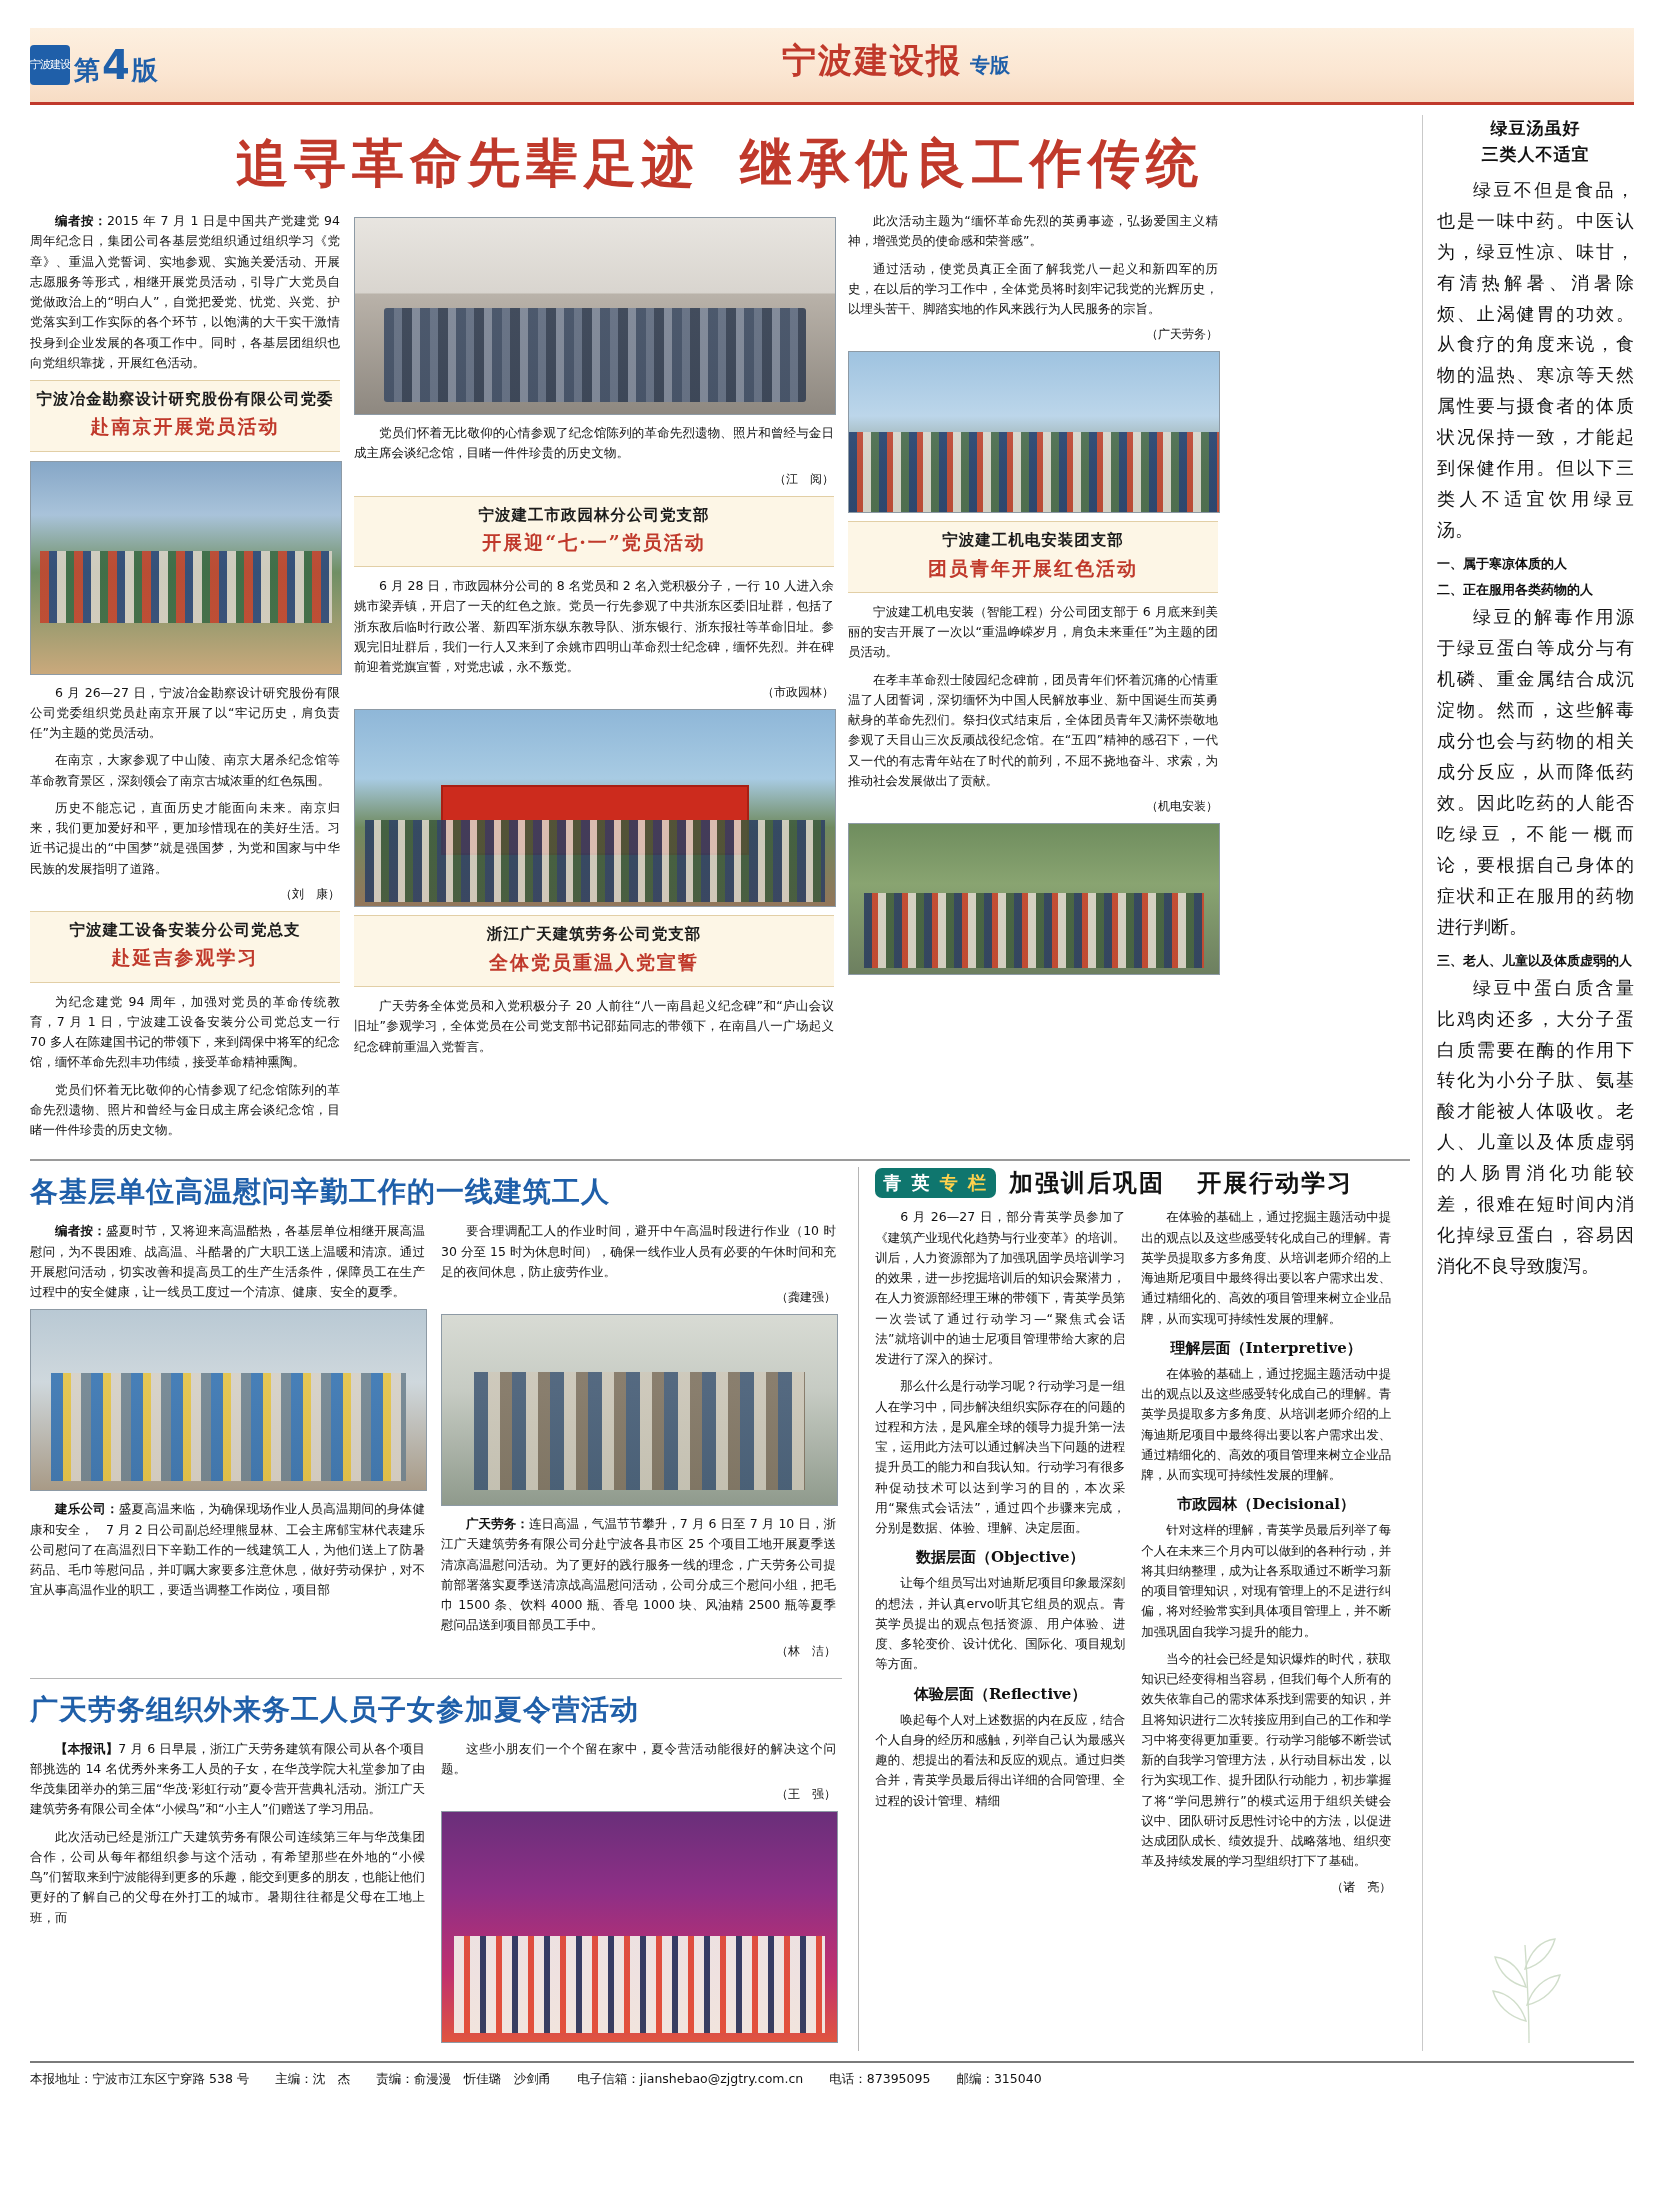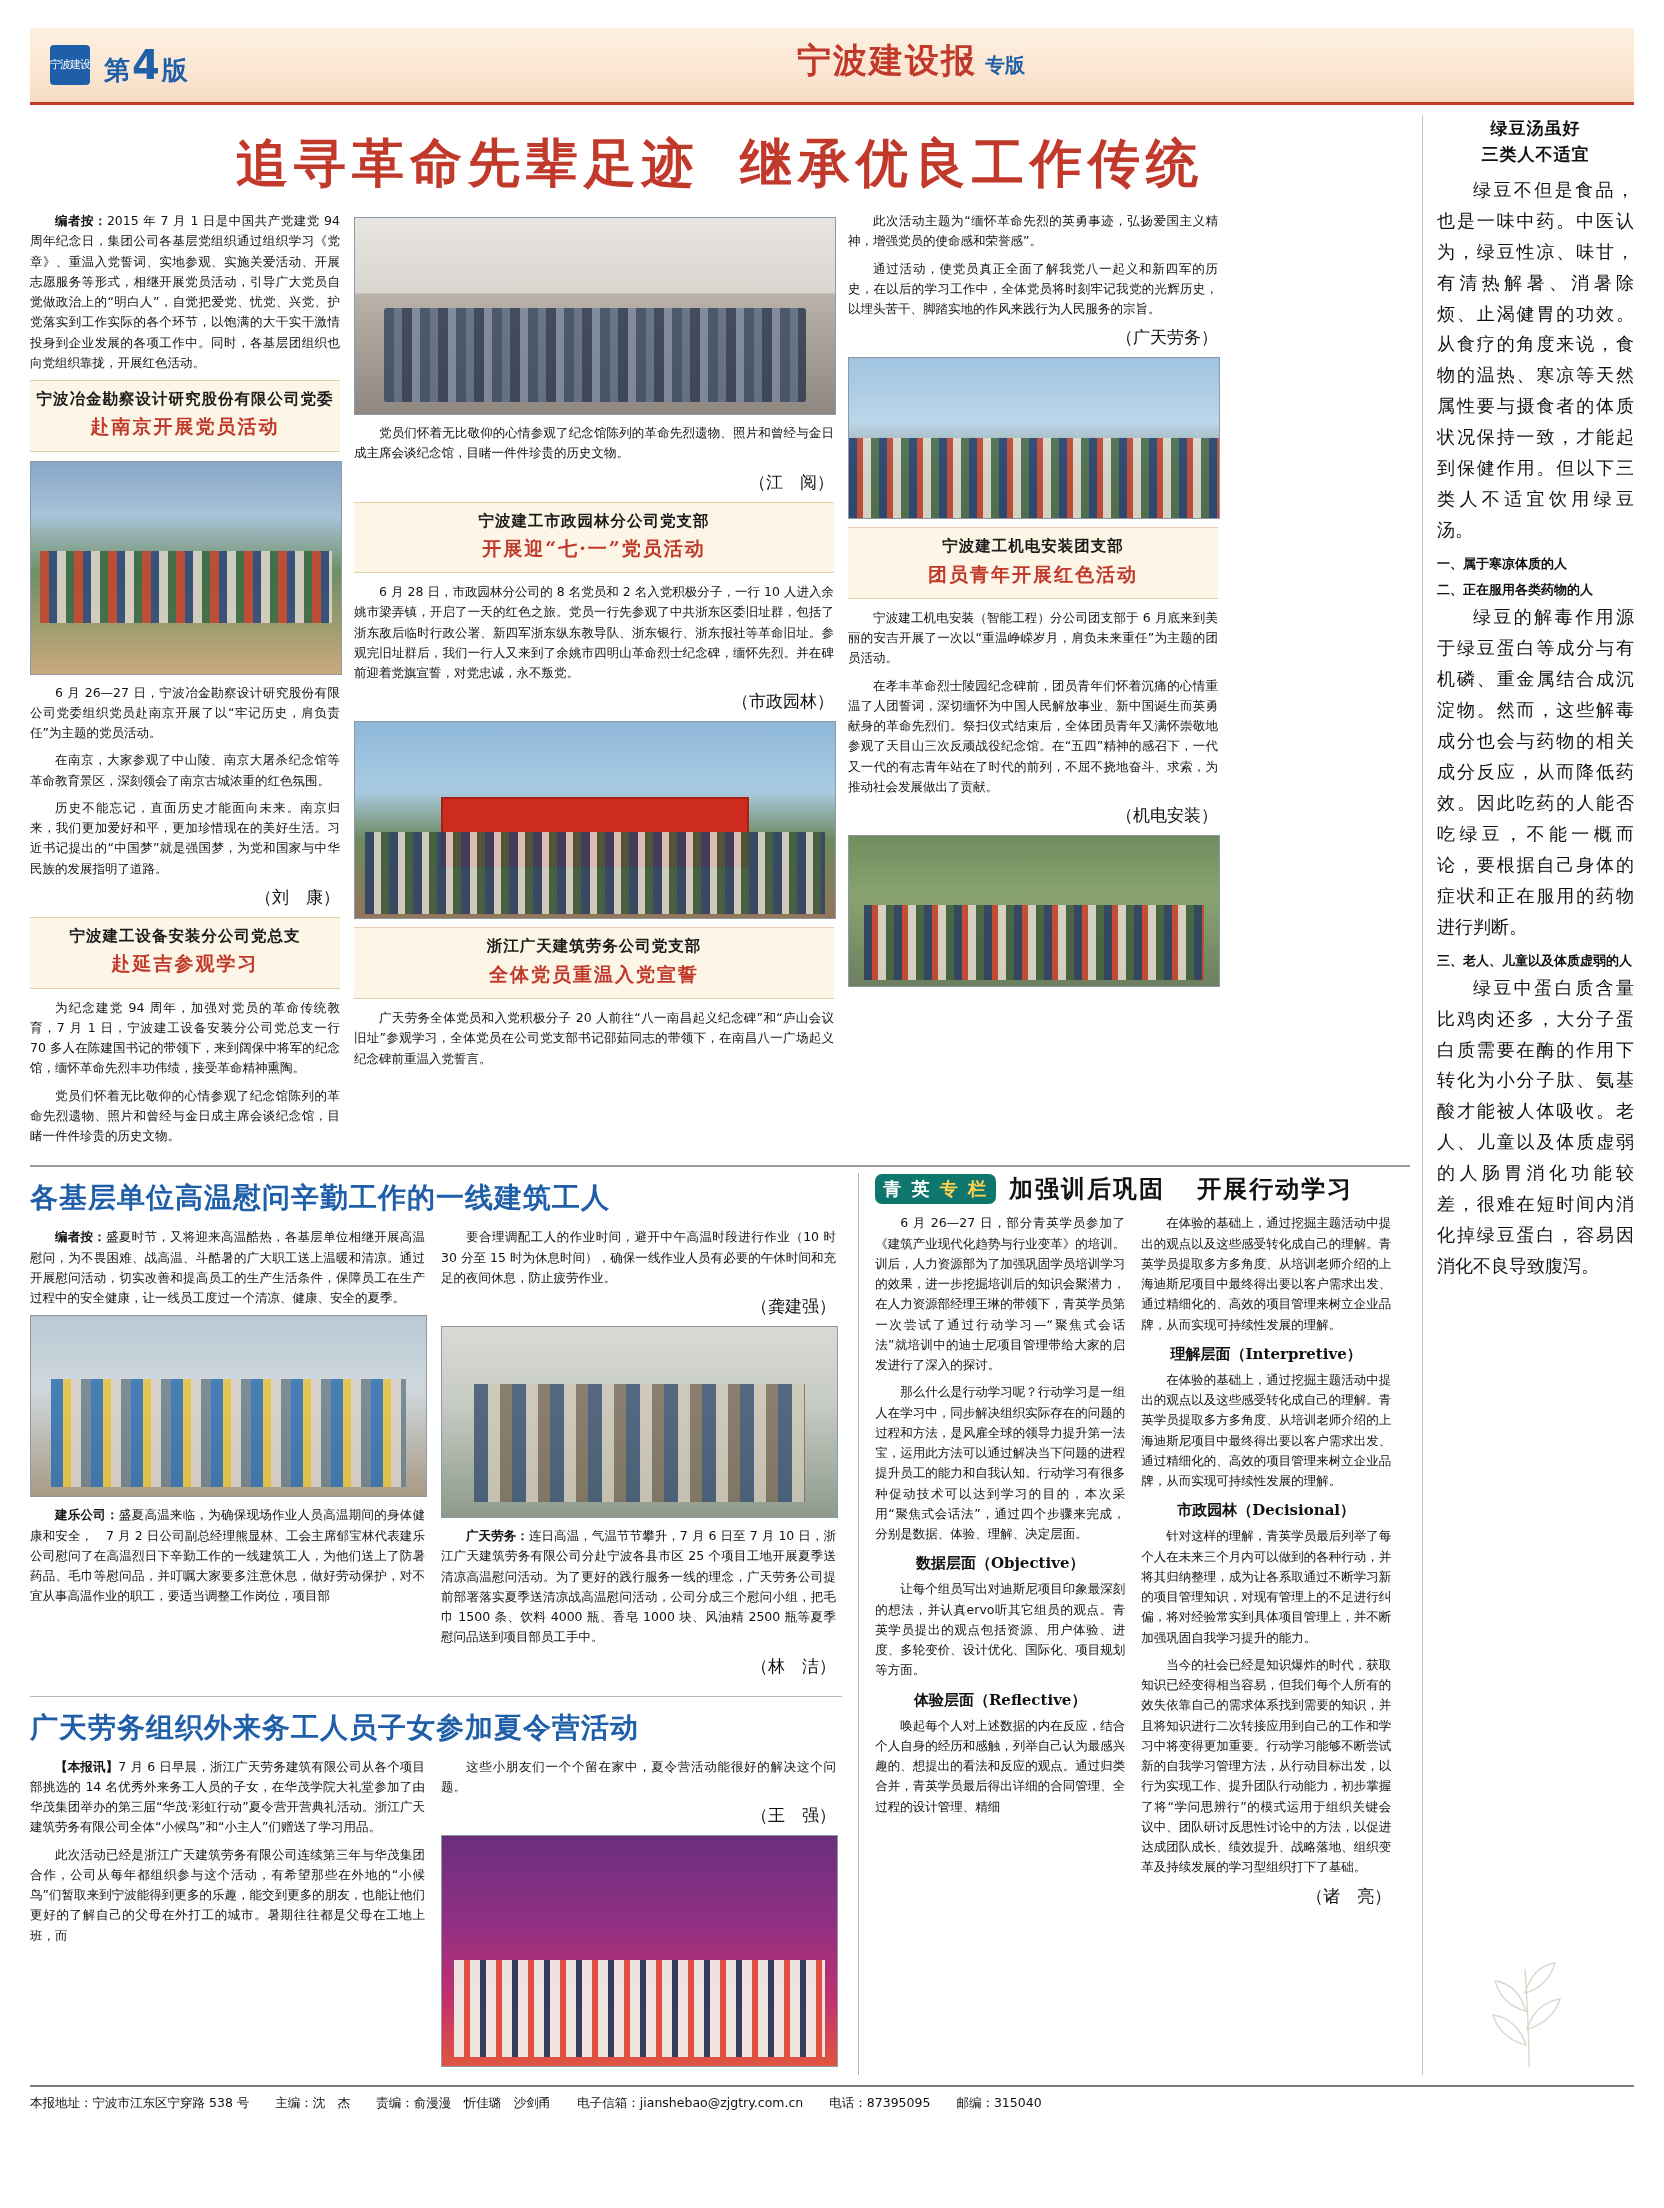--- a/index.html
+++ b/index.html
@@ -20,22 +20,22 @@
 
   
   .masthead{
     position:relative;
     height:74px;
     background:linear-gradient(180deg,#fdf0e0 0%,#fbe6d2 60%,#f7dcc4 100%);
     border-bottom:3px solid #c0392b;
     display:flex;align-items:center;
   }
   .page-badge{
-    display:flex;align-items:center;gap:14px;
-    padding-left:20px;
+    display:flex;align-items:center;gap:4px;
+    padding-left:0;
   }
   .badge-logo{
     width:40px;height:40px;border-radius:4px;
     background:#1f5fa9;
     display:flex;align-items:center;justify-content:center;
     color:#fff;font-size:11px;line-height:1.05;text-align:center;
     font-family:"DejaVu Sans",sans-serif;
     letter-spacing:-1px;
   }
   .badge-text{
@@ -84,21 +84,21 @@
   .colA{width:310px;}
   .colB{width:480px;}
   .colC{width:370px;}
 
   p.t{
     font-size:12.5px;line-height:1.62;text-align:justify;
     margin:0 0 7px 0;text-indent:2em;
     font-family:"DejaVu Sans",sans-serif;
   }
   .lead-label{font-weight:bold;}
-  .sig{text-align:right;font-size:17px;margin:2px 0 8px 0;}
+  .sig{text-align:right;font-size:12px;margin:2px 0 8px 0;}
 
   .subhead-box{
     background:#fdf6e6;
     border-top:1px solid #e2cfa6;
     border-bottom:1px solid #e2cfa6;
     padding:7px 6px 9px 6px;
     margin:6px 0 9px 0;
     text-align:center;
   }
   .subhead-box .l1{

